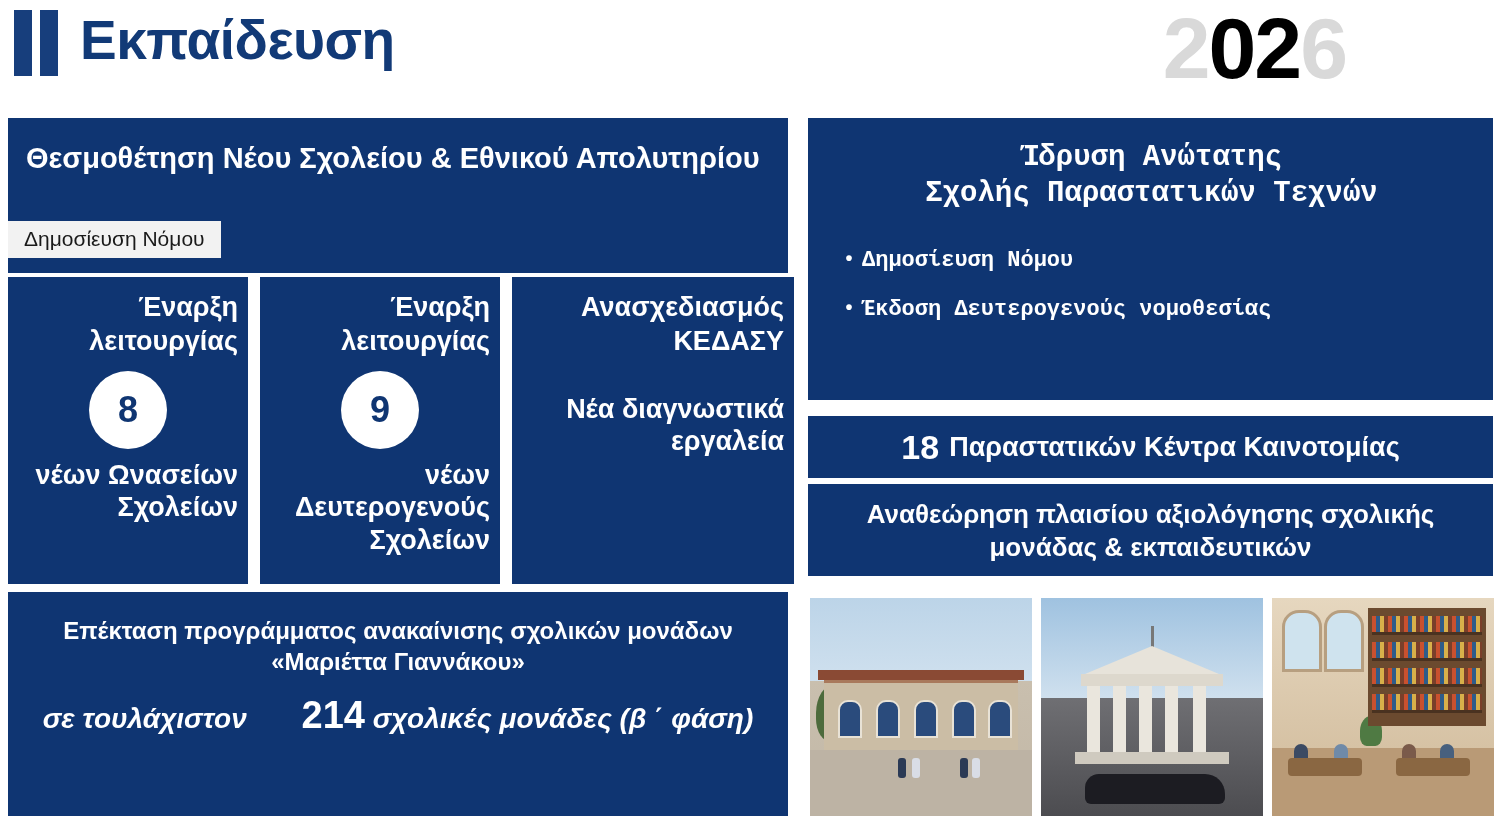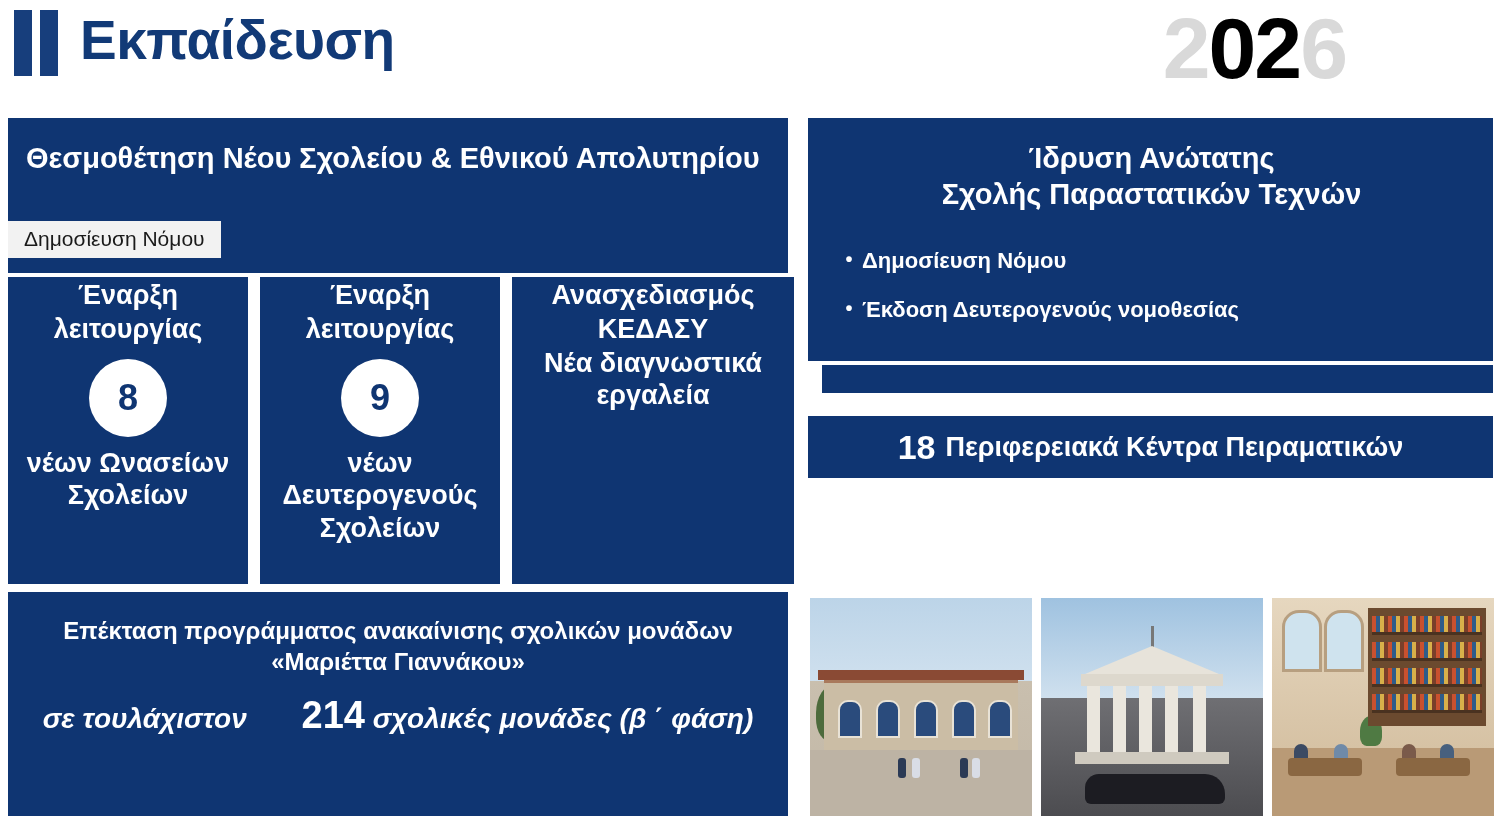--- a/index.html
+++ b/index.html
@@ -97,22 +97,22 @@
     color: #1a1a1a;
     font-size: 21px;
     padding: 7px 16px 9px 16px;
     line-height: 1;
     white-space: nowrap;
   }
 
   .col-card {
     top: 277px;
     height: 307px;
-    padding: 2px 10px 0 10px;
-    text-align: center;
+    padding: 14px 10px 0 10px;
+    text-align: right;
   }
   .card-a { left: 8px;   width: 240px; }
   .card-b { left: 260px; width: 240px; }
   .card-c { left: 512px; width: 282px; }
 
   .card-head {
     font-size: 27px;
     font-weight: bold;
     line-height: 1.25;
   }
@@ -131,20 +131,21 @@
   }
   .card-foot {
     font-size: 27px;
     font-weight: bold;
     line-height: 1.22;
   }
   .card-c-sub {
     font-size: 27px;
     font-weight: bold;
     line-height: 1.22;
+    margin-top: 34px;
   }
 
   .left-bottom {
     left: 8px;
     top: 592px;
     width: 780px;
     height: 224px;
     padding: 24px 18px 0 18px;
     text-align: center;
   }
@@ -164,22 +165,23 @@
     font-size: 38px;
     font-style: normal;
     margin-left: 47px;
   }
 
   
   .right-top {
     left: 808px;
     top: 118px;
     width: 685px;
-    height: 243px;
+    height: 282px;
     padding: 22px 18px 0 20px;
+    font-family: Liberation Mono, monospace;
   }
   .right-top-title {
     font-size: 29px;
     font-weight: bold;
     text-align: center;
     line-height: 1.25;
   }
   .bullets {
     margin-top: 34px;
     padding: 0 8px;
@@ -409,23 +411,26 @@
         <span class="dot">•</span>
         <span class="btxt">Έκδοση Δευτερογενούς νομοθεσίας</span>
       </div>
     </div>
   </div>
 
   <div class="panel right-strip"></div>
 
   <div class="panel right-centers">
     <span class="centers-num">18</span>
-    <span class="centers-txt">Περιφερειακά Κέντρα Πειραματικών</span>
-  </div>
-
+    <span class="centers-txt">Παραστατικών Κέντρα Καινοτομίας</span>
+  </div>
+
+  <div class="panel right-review">
+    <div class="review-txt">Αναθεώρηση πλαισίου αξιολόγησης σχολικής μονάδας &amp; εκπαιδευτικών</div>
+  </div>
 
   <div class="photos">
 
     <div class="photo p1">
       <div class="tree"></div>
       <div class="roofline"></div>
       <div class="bldg"></div>
       <div class="win w1"></div>
       <div class="win w2"></div>
       <div class="win w3"></div>

